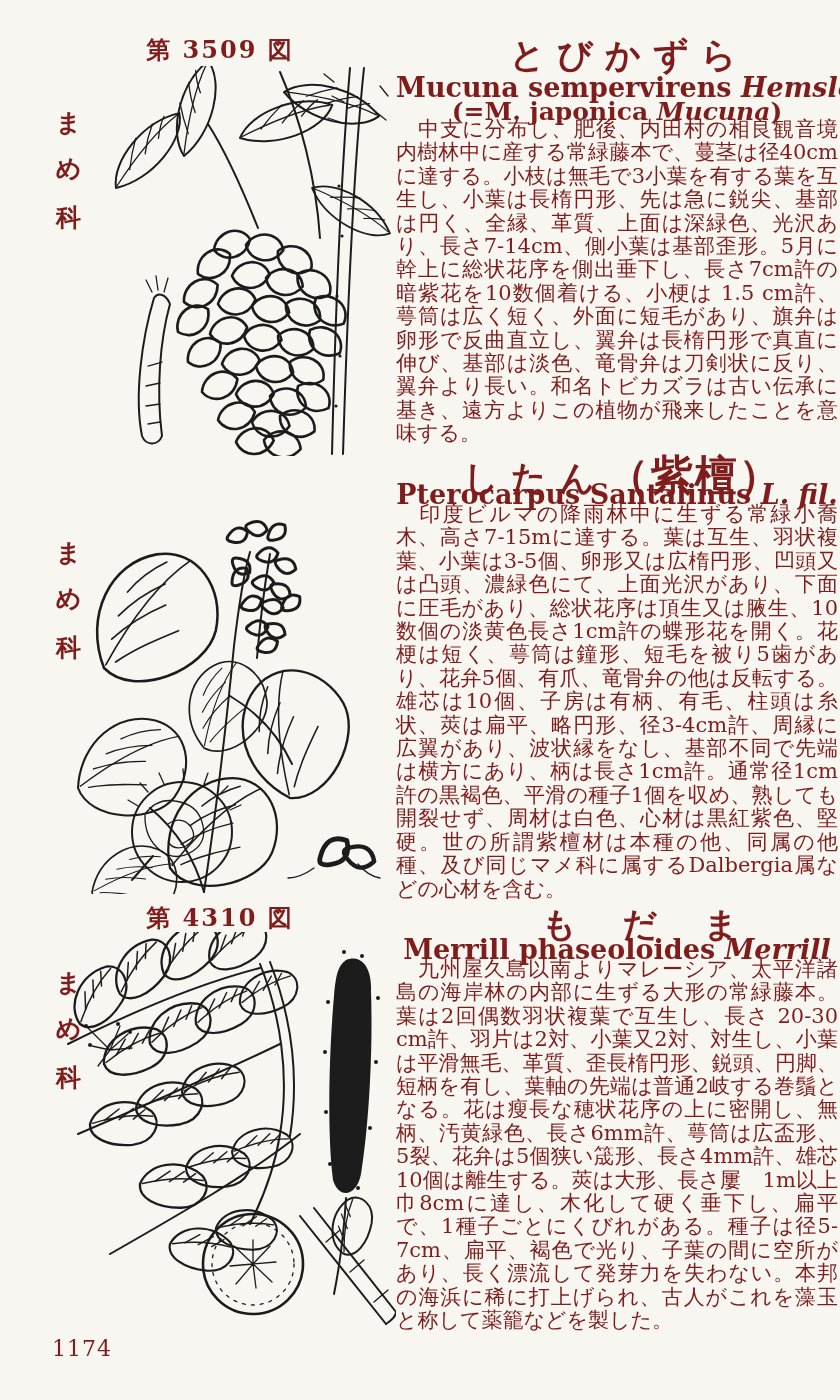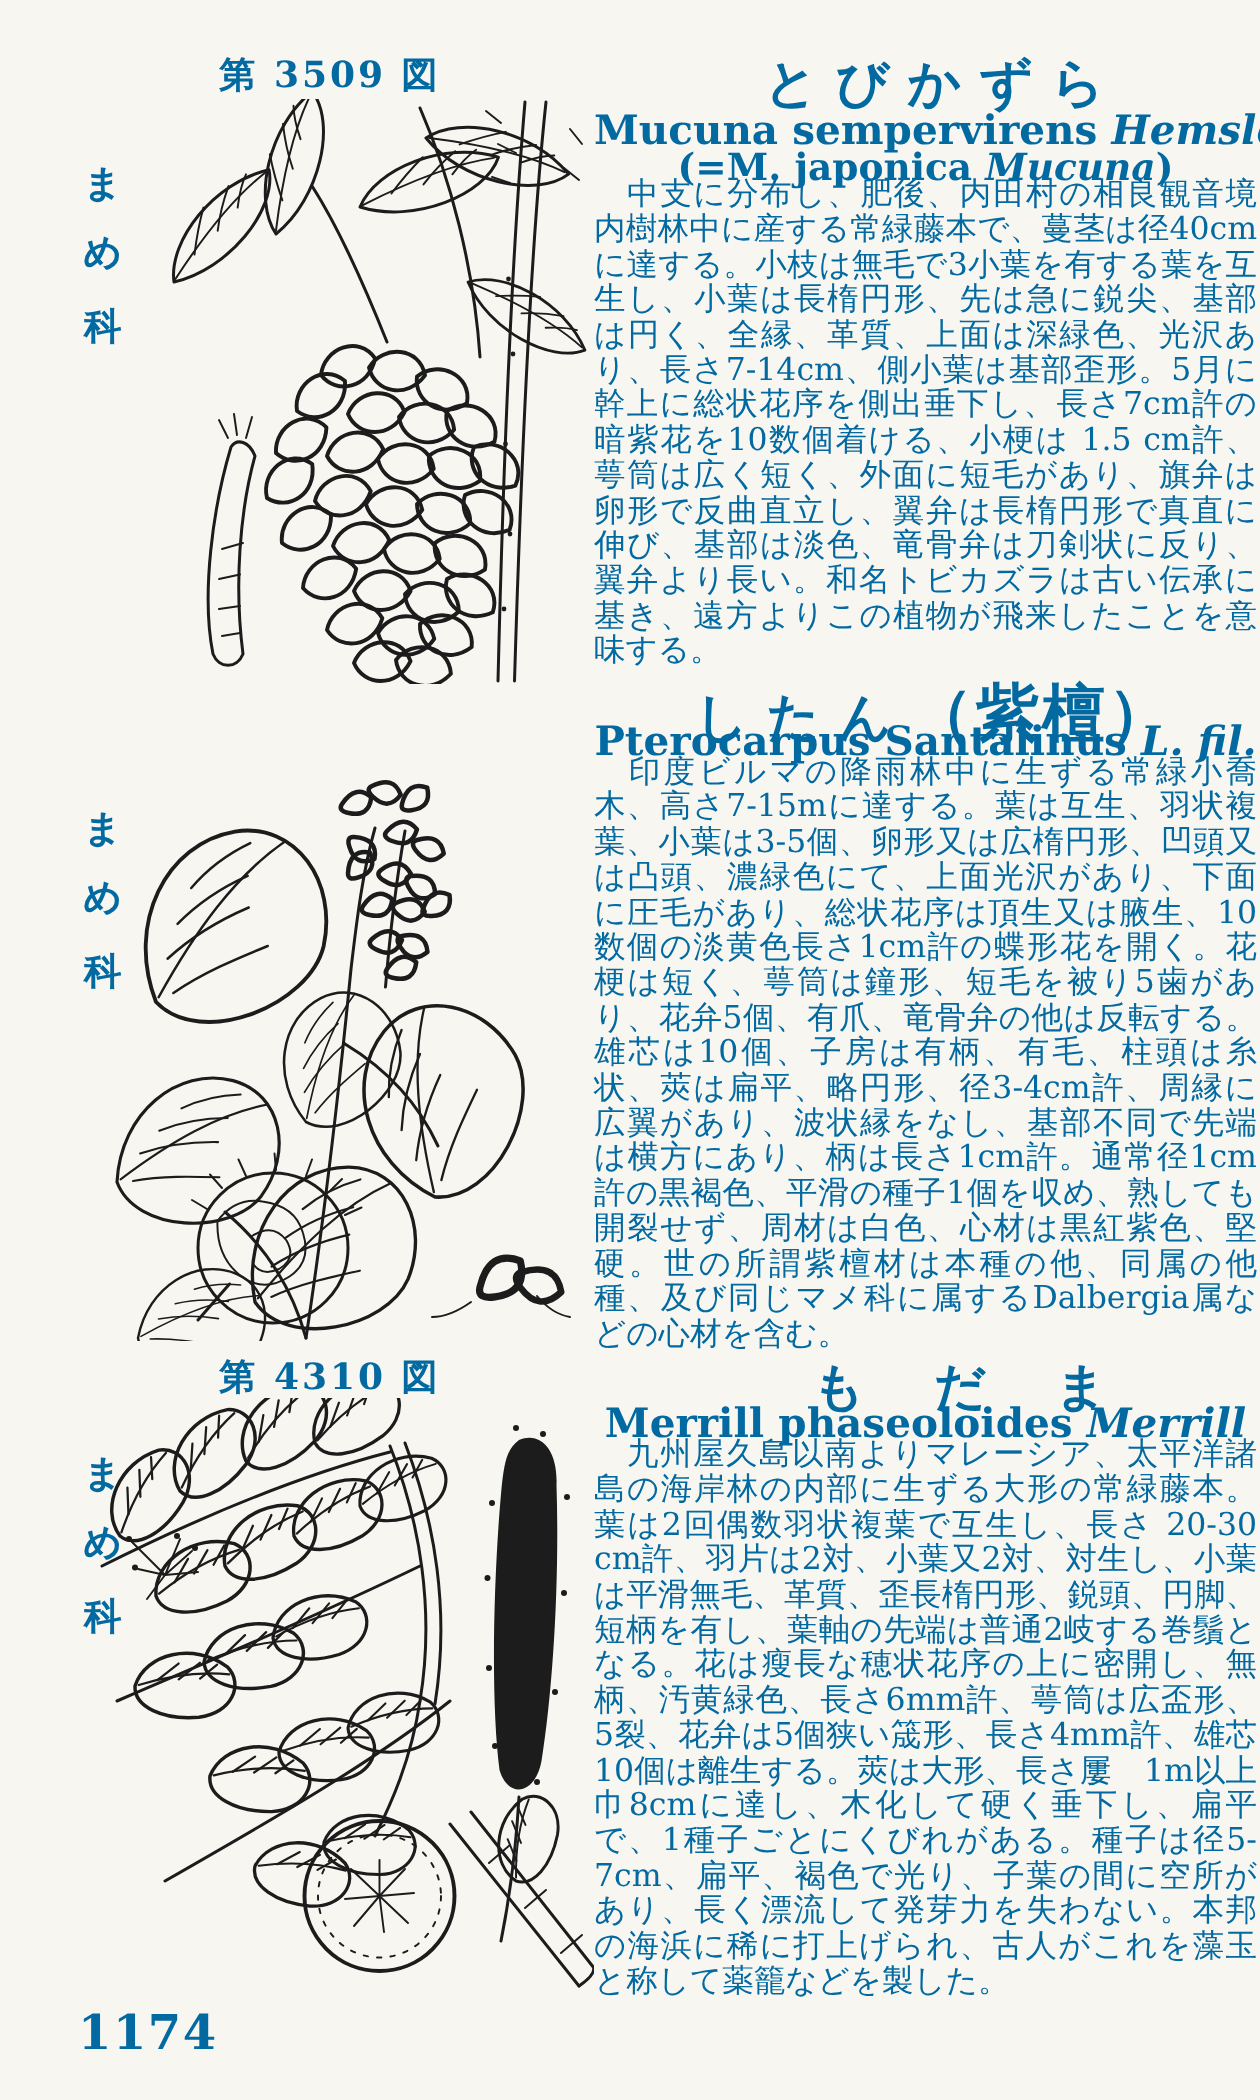--- a/index.html
+++ b/index.html
@@ -1,20 +1,20 @@
 <!DOCTYPE html>
 <html lang="ja"><head>
 <meta charset="utf-8">
 <style>
   html,body{margin:0;padding:0;}
   .page{
     position:relative;
     width:840px;height:1400px;
     background:#f7f6f1;
-    color:#0369a1;
+    color:#7f1d1d;
     font-family:"DejaVu Serif","Liberation Serif",serif;
     overflow:hidden;
   }
   
   .fig-caption{
     position:absolute;left:40px;width:360px;
     text-align:center;font-size:24px;font-weight:600;
     letter-spacing:2px;white-space:nowrap;
   }
   .family-label{
@@ -48,21 +48,21 @@
   .latin-line .auth{font-style:italic;}
   .body-text{
     position:absolute;left:396px;width:442px;
     font-size:21px;line-height:23.4px;
     text-align:justify;
     font-weight:500;
     margin:0;
   }
   .page-number{
     position:absolute;left:52px;top:1336px;
-    font-size:32px;font-weight:bold;letter-spacing:1px;
+    font-size:22px;font-weight:normal;letter-spacing:1px;
   }
 </style>
 </head>
 <body>
 
 <div class="page">
 
   <div class="fig-caption" style="top:34px">第 3509 図</div>
   <div class="family-label" style="top:92px">まめ科</div>
 

